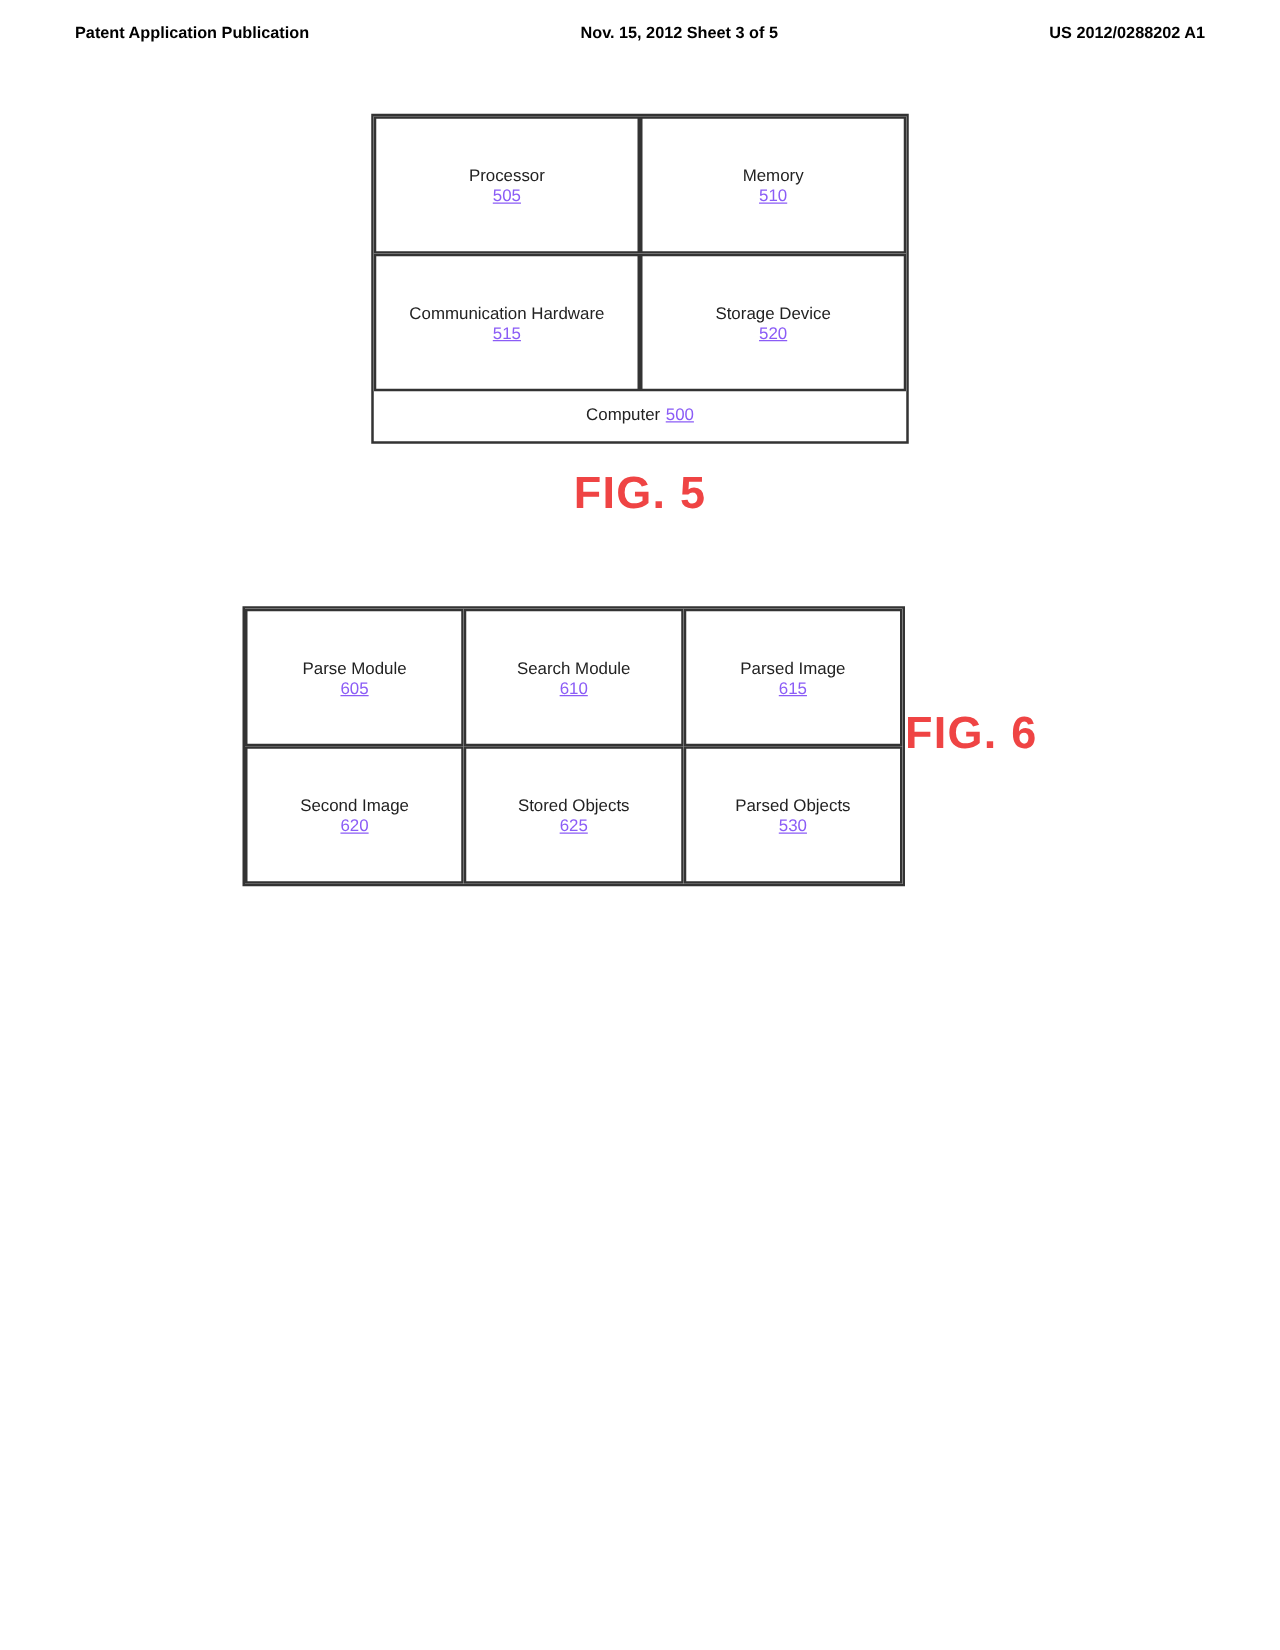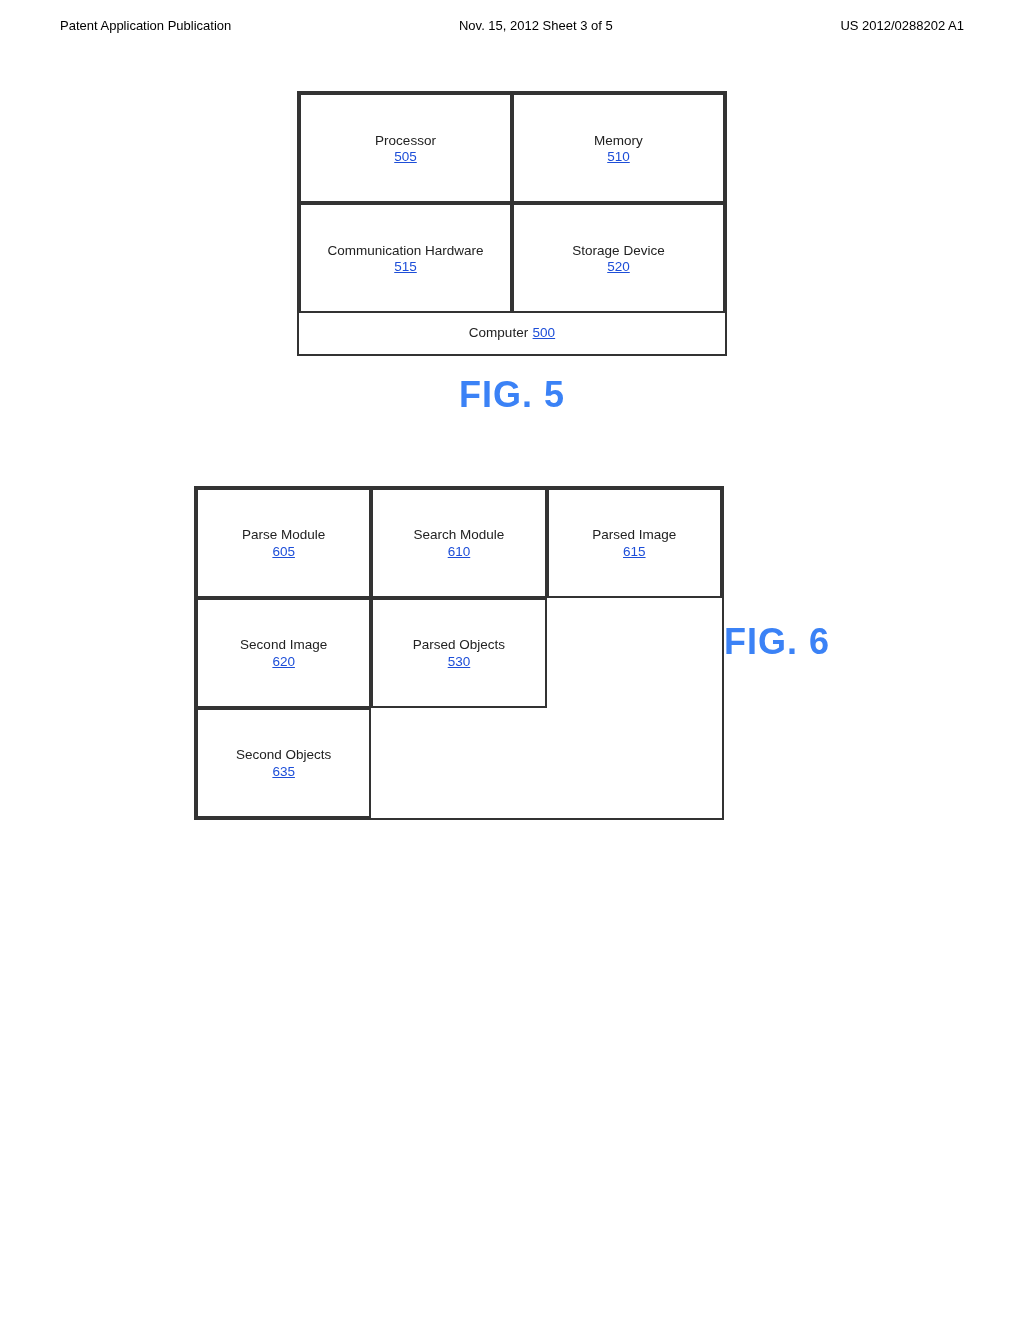--- a/index.html
+++ b/index.html
@@ -14,21 +14,21 @@
       width: 1024px;
       min-height: 1320px;
       position: relative;
     }
 
     .page-header {
       display: flex;
       justify-content: space-between;
       padding: 18px 60px;
       font-size: 13px;
-      font-weight: normal;
+      font-weight: bold;
       border-bottom: none;
     }
 
     .page-content {
       display: flex;
       flex-direction: column;
       align-items: center;
       padding-top: 40px;
     }
 
@@ -52,21 +52,21 @@
 
     .component-label {
       font-size: 13.5px;
       color: #222;
       line-height: 1.3;
     }
 
     .component-number {
       font-size: 13.5px;
       text-decoration: underline;
-      color: #1d4ed8;
+      color: #8b5cf6;
     }
 
     
     .fig5-wrapper {
       display: flex;
       flex-direction: column;
       align-items: center;
       margin-bottom: 30px;
     }
 
@@ -86,21 +86,21 @@
     .fig5-bottom-label {
       text-align: center;
       padding: 10px 0 12px 0;
     }
 
     .fig-caption {
       font-size: 36px;
       font-weight: bold;
       margin-top: 18px;
       margin-bottom: 40px;
-      color: #3b82f6;
+      color: #ef4444;
       letter-spacing: 1px;
     }
 
     
     .fig6-wrapper {
       display: flex;
       flex-direction: row;
       align-items: center;
     }
 
@@ -216,33 +216,33 @@
         </div>
       </div>
 
       <div class="fig6-grid-mid">
 
         <div class="component-box" style="min-height: 110px;">
           <span class="component-label">Second Image</span>
           <span class="component-number">620</span>
         </div>
 
+        <div class="component-box" style="min-height: 110px;">
+          <span class="component-label">Stored Objects</span>
+          <span class="component-number">625</span>
+        </div>
 
         <div class="component-box" style="min-height: 110px;">
           <span class="component-label">Parsed Objects</span>
           <span class="component-number">530</span>
         </div>
       </div>
 
       <div class="fig6-grid-bottom">
 
-        <div class="component-box" style="min-height: 110px;">
-          <span class="component-label">Second Objects</span>
-          <span class="component-number">635</span>
-        </div>
 
 
       </div>
 
     </div>
 
     <div class="fig-caption">FIG. 6</div>
 
   </div>
 

